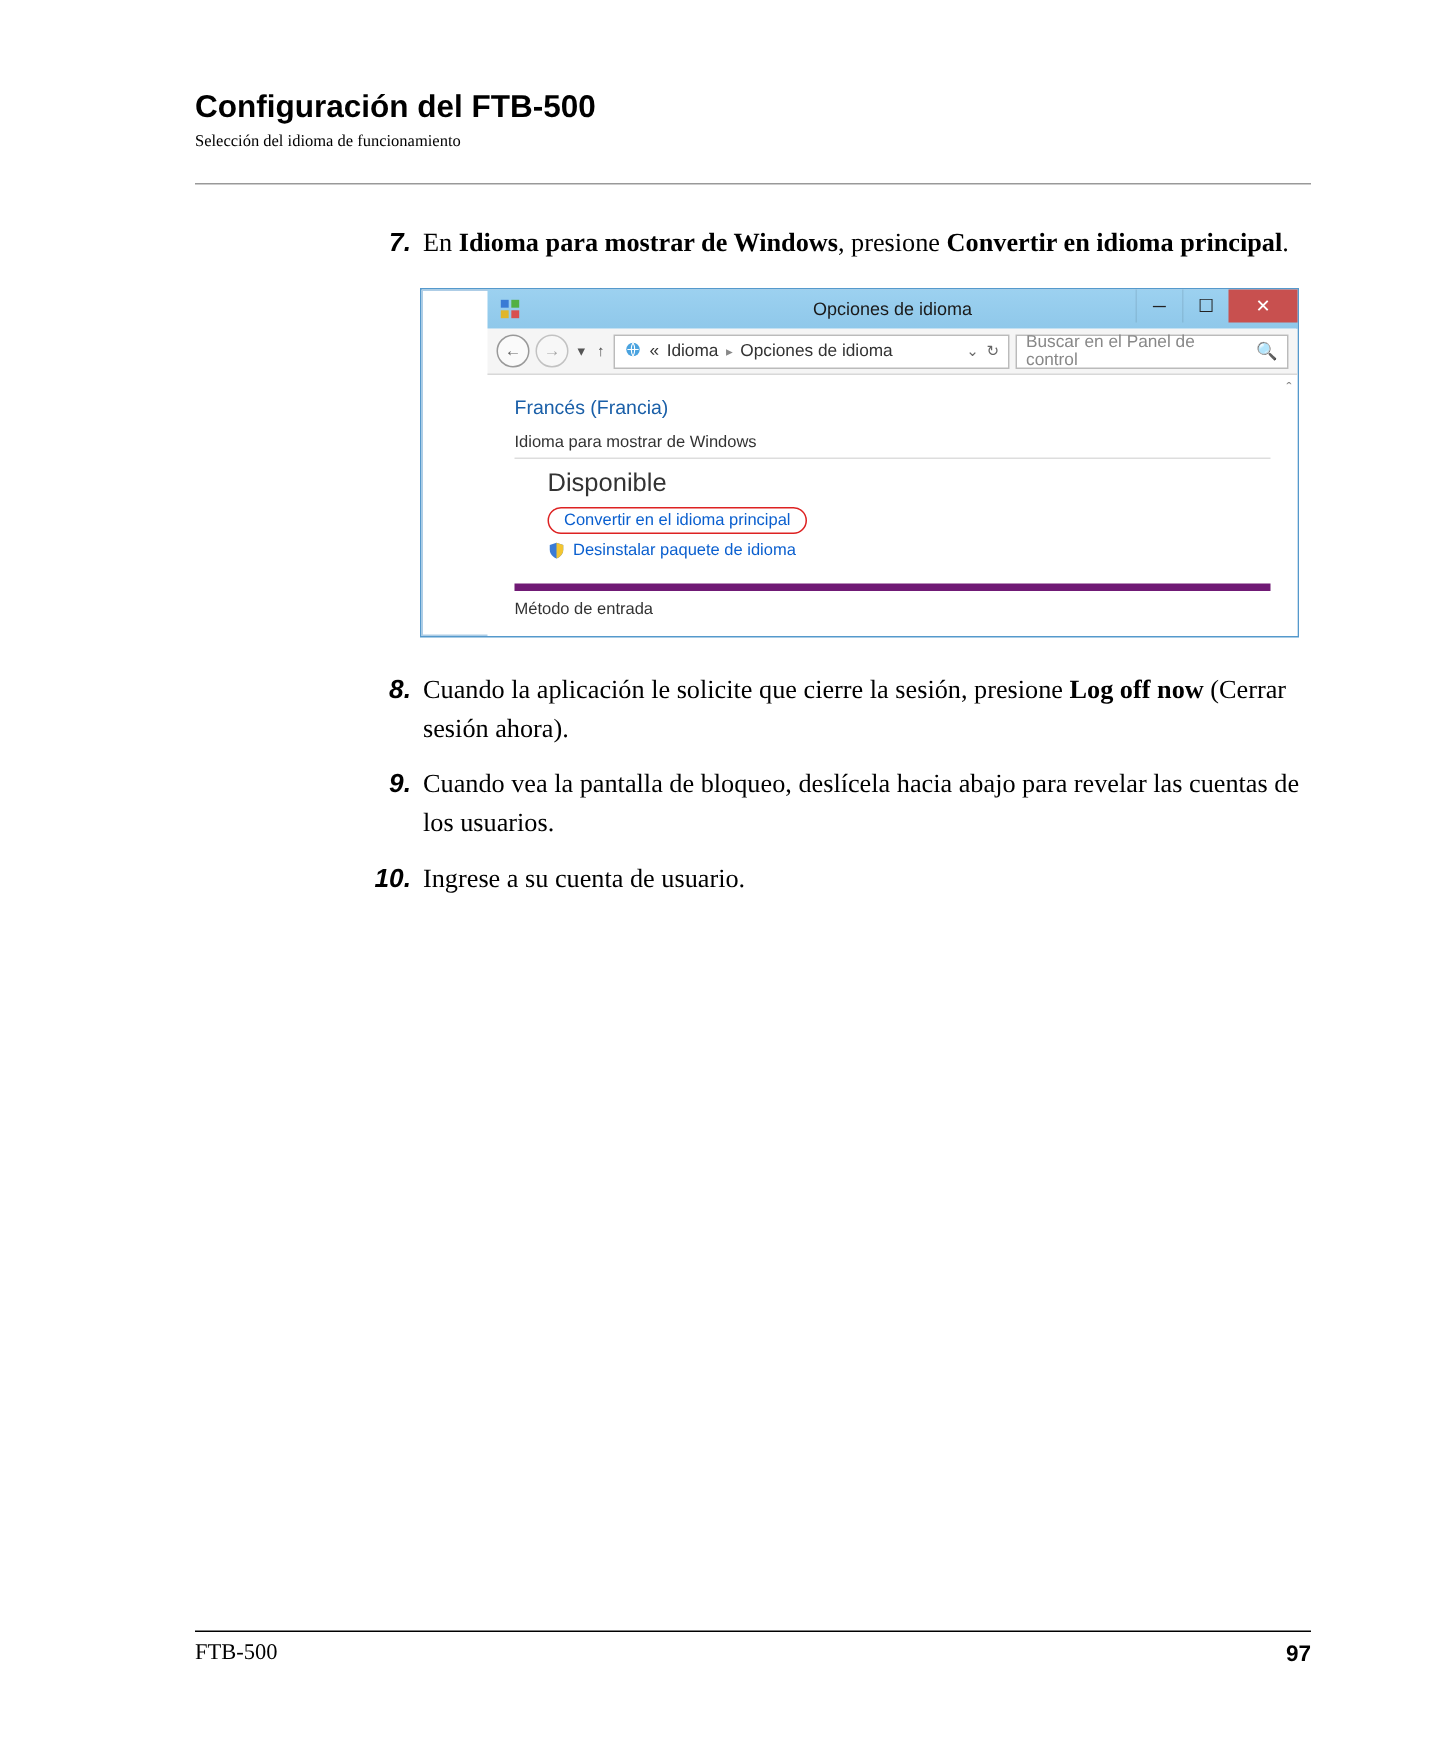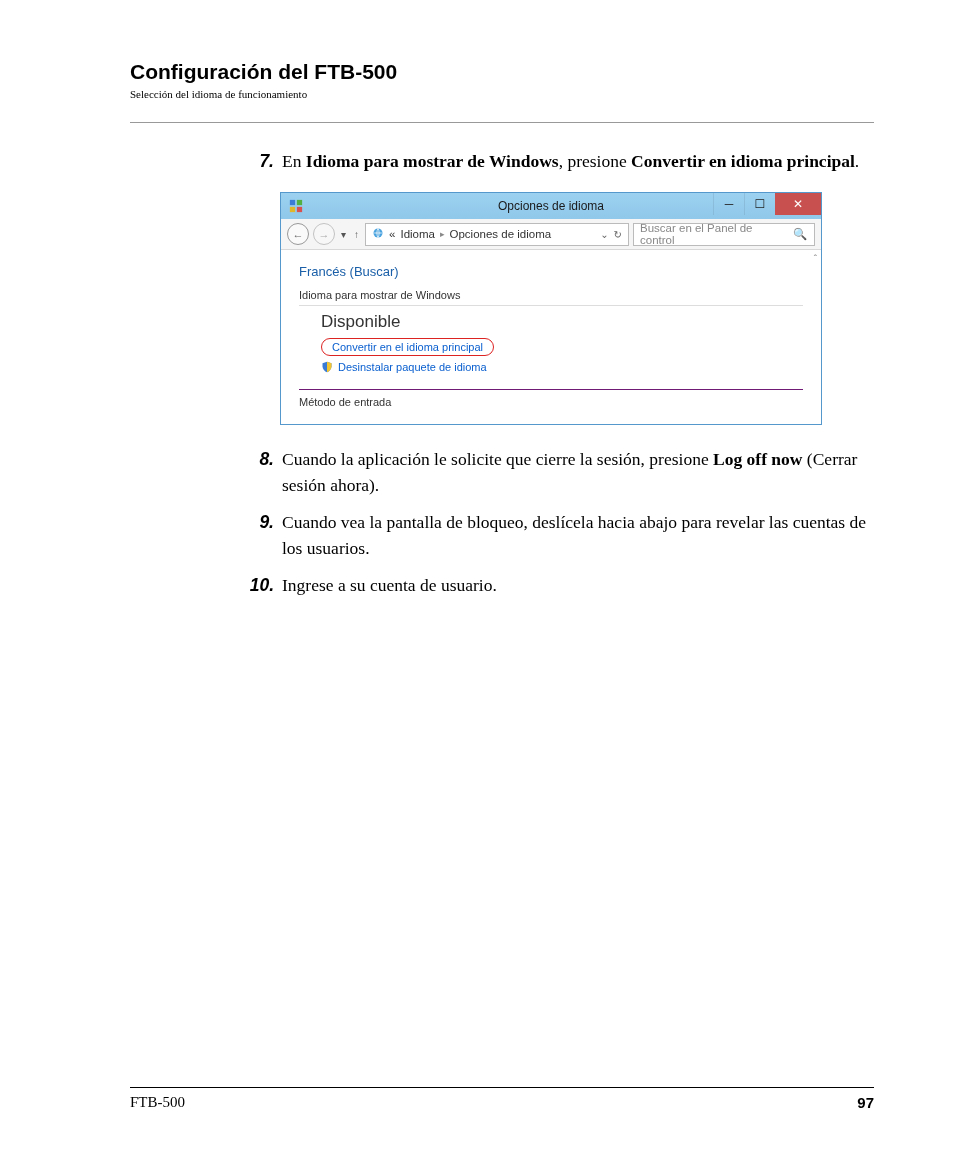--- a/index.html
+++ b/index.html
@@ -67,20 +67,21 @@
     margin-top: 10px;
   }
 
   
   .win {
     border: 1px solid #5599cc;
     margin: 18px 0 22px 40px;
     width: 540px;
     font-family: 'Segoe UI', Tahoma, sans-serif;
     box-shadow: 0 0 0 1px #aecde6 inset;
+    padding-left: 44px;
   }
   .win-titlebar {
     background: linear-gradient(#9cd1f0, #8fc8ea);
     height: 26px;
     display: flex;
     align-items: center;
     position: relative;
     font-size: 12px;
     color: #000;
   }
@@ -218,21 +219,21 @@
     padding: 2px 10px;
   }
   .shield {
     width: 12px; height: 12px;
     display:inline-block;
   }
   .method-row {
     font-size: 11px;
     color: #333;
     margin-top: 16px;
-    border-top: 1px solid #701a75;
+    border-top: 5px solid #701a75;
     padding-top: 6px;
   }
 
   .footer {
     position: absolute;
     bottom: 48px;
     left: 130px;
     right: 80px;
     border-top: 1px solid #000000;
     padding-top: 6px;
@@ -299,21 +300,21 @@
           <span class="addr-refresh">⌄</span>
           <span class="addr-refresh">↻</span>
         </div>
         <div class="search-box">
           <span>Buscar en el Panel de control</span>
           <span style="color:#5a8bbf">🔍</span>
         </div>
       </div>
       <div class="win-body">
         <div class="scroll-up">ˆ</div>
-        <div class="lang-title">Francés (Buscar)</div>
+        <div class="lang-title">Francés (Francia)</div>
         <div class="group-label">Idioma para mostrar de Windows</div>
         <div class="hr-line"></div>
         <div class="indent1">Disponible</div>
         <div class="link-row">
           <span class="circled">Convertir en el idioma principal</span>
         </div>
         <div class="link-row">
           <span class="shield">
             <svg viewBox="0 0 16 16">
                 <path d="M8 1l6 2v4c0 4-3 7-6 8-3-1-6-4-6-8V3z" fill="#3a7bd5"></path>

